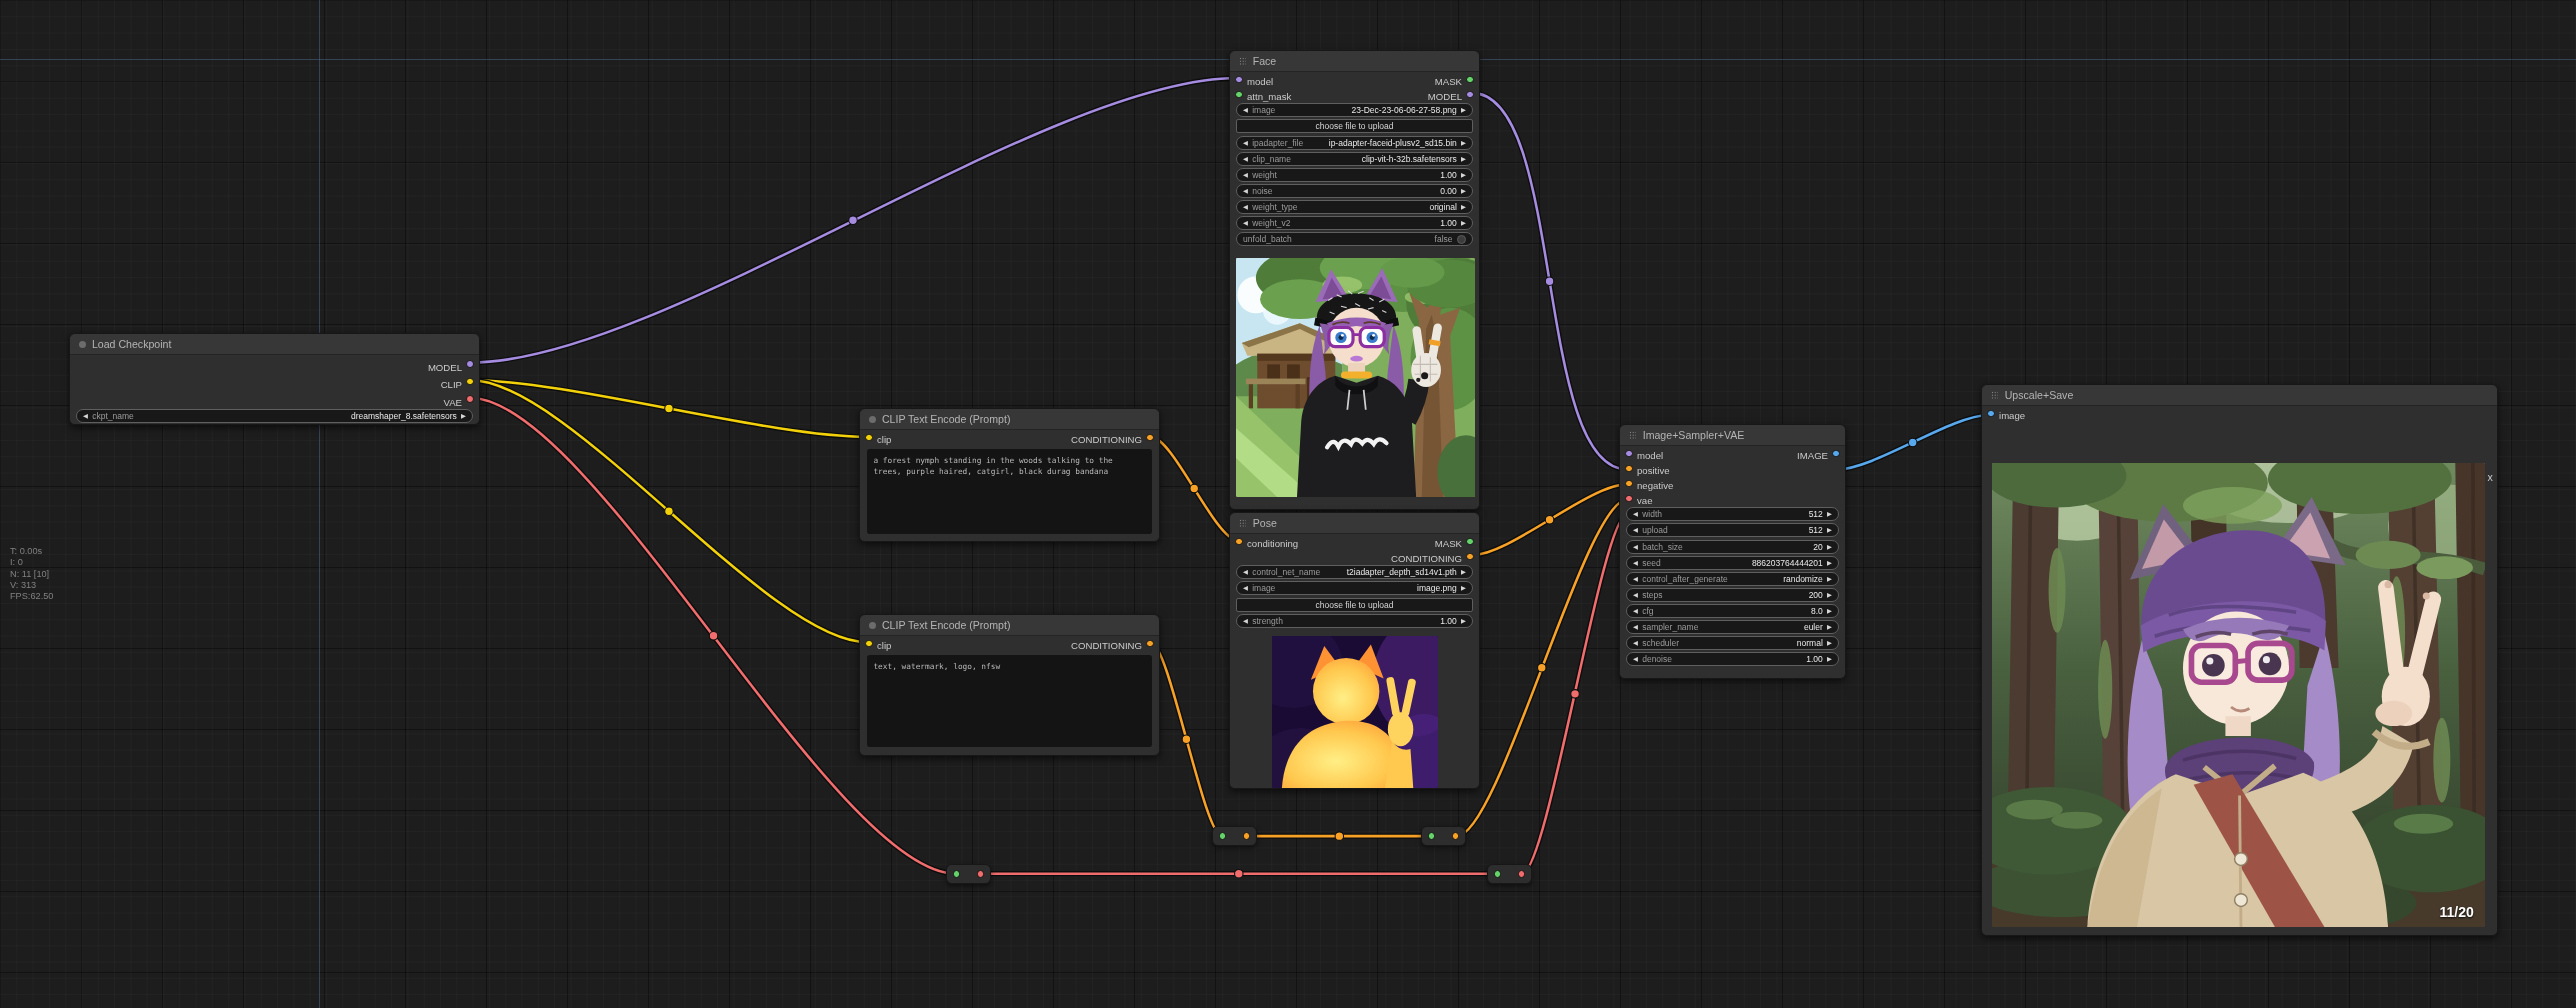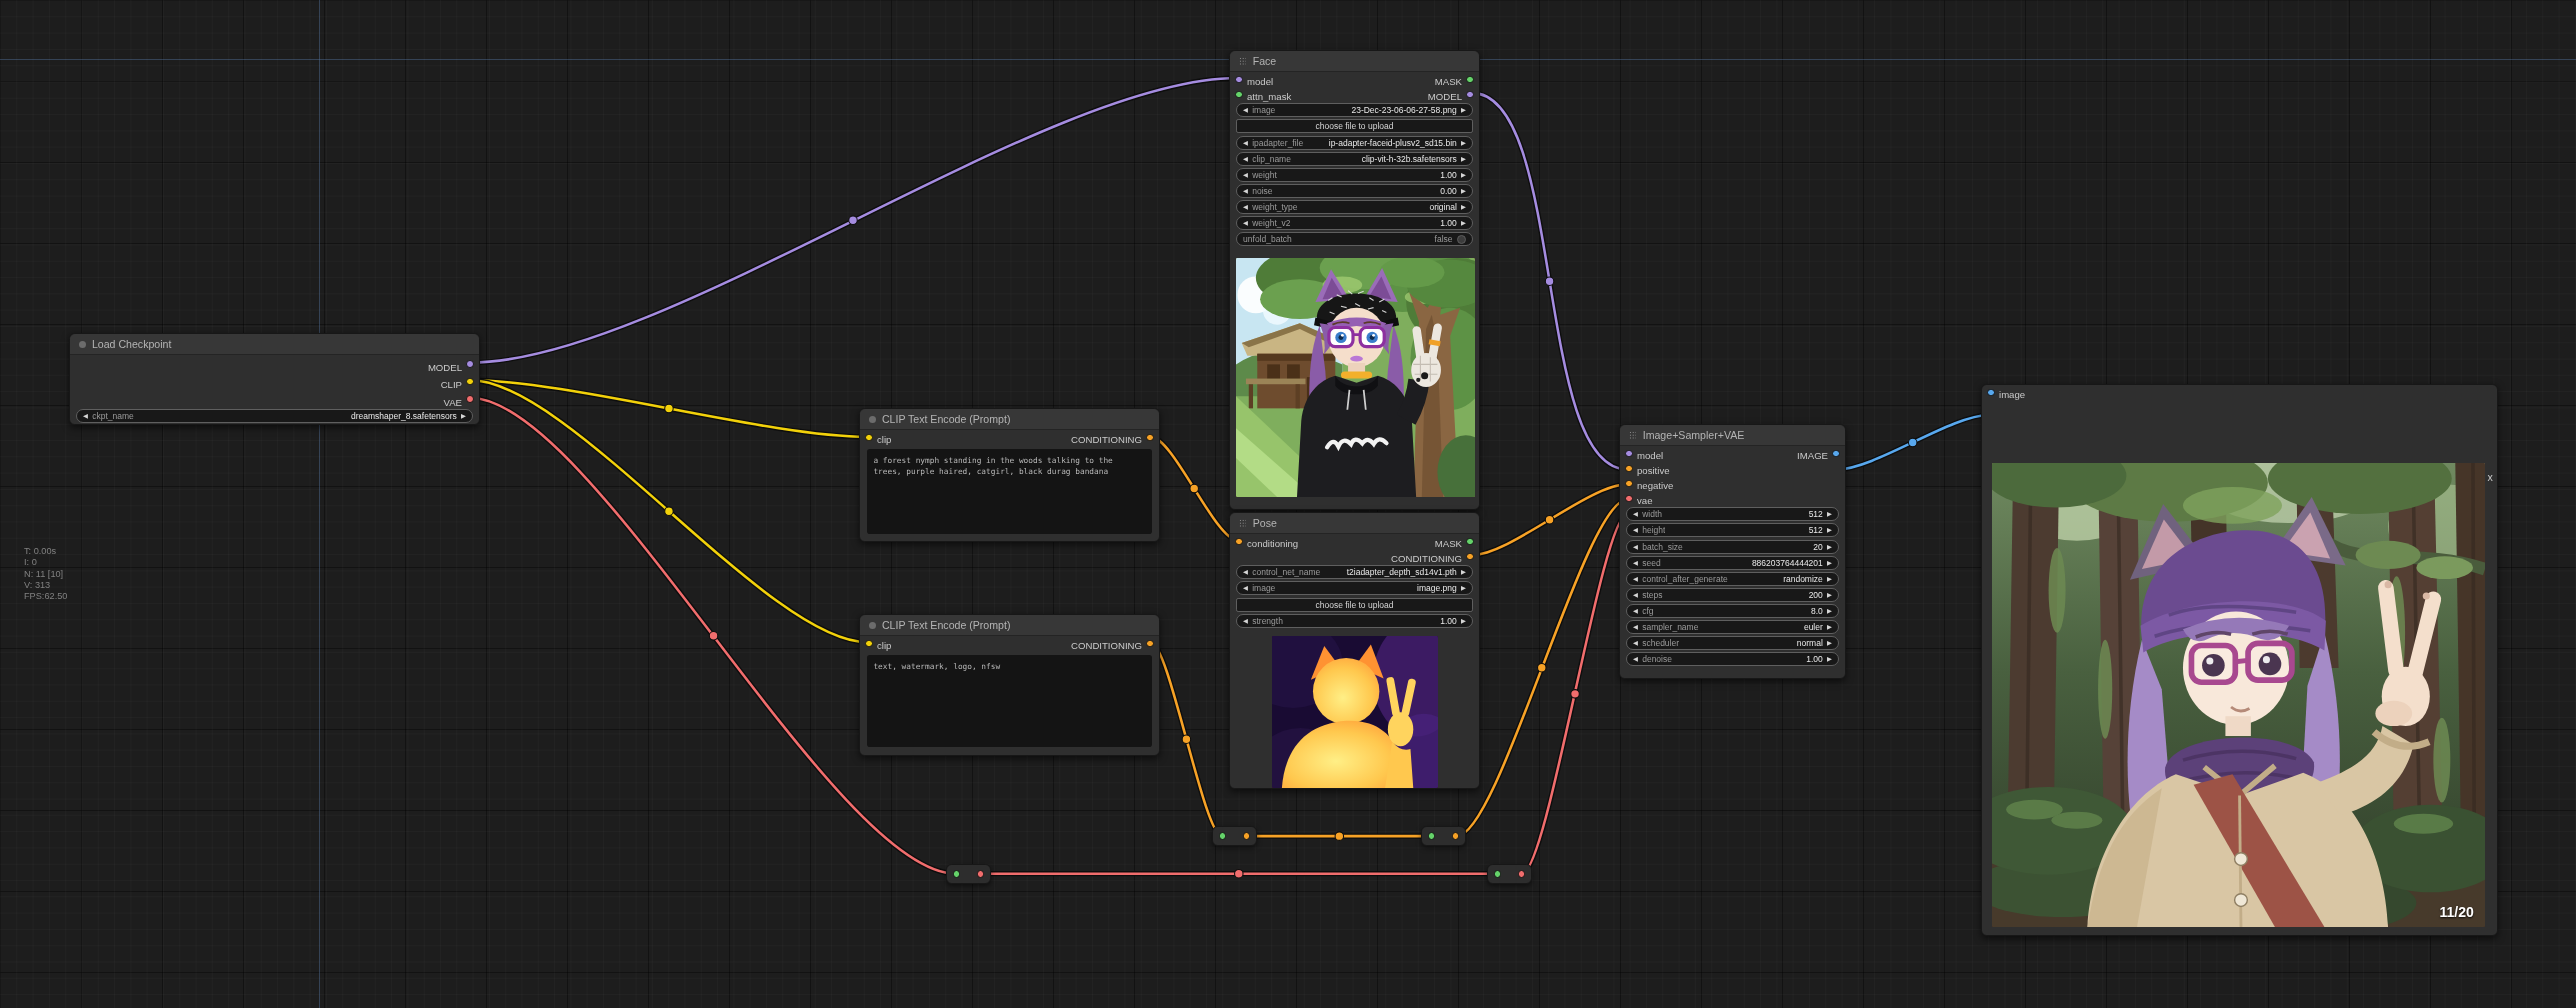--- a/index.html
+++ b/index.html
@@ -75,21 +75,21 @@
   }
   .img-close{
     position:absolute;right:4.2px;color:#c9c9c9;font-size:10.6px;z-index:3;
   }
   .reroute{
     position:absolute;z-index:2;width:45px;height:20px;background:#2d2d2d;
     border:0.7px solid #171717;border-radius:5.7px;box-shadow:0 2.1px 5px rgba(0,0,0,.5);
     box-sizing:border-box;
   }
   .hud{
-    position:absolute;left:24px;top:546px;z-index:2;color:#818181;font-size:9.2px;line-height:11.3px;
+    position:absolute;left:10px;top:546px;z-index:2;color:#818181;font-size:9.2px;line-height:11.3px;
   }
 </style>
 </head>
 <body>
 
 <div id="canvas">
 
   <div class="axis-v" style="left:319px;"></div>
   <div class="axis-h" style="top:59px;"></div>
 
@@ -444,21 +444,21 @@
     </div>
     <div class="widgets">
       <div class="pill">
         <span class="arr">◀</span>
         <span class="wl">width</span>
         <span class="wv">512</span>
         <span class="arr">▶</span>
       </div>
       <div class="pill">
         <span class="arr">◀</span>
-        <span class="wl">height</span>
+        <span class="wl">upload</span>
         <span class="wv">512</span>
         <span class="arr">▶</span>
       </div>
       <div class="pill">
         <span class="arr">◀</span>
         <span class="wl">batch_size</span>
         <span class="wv">20</span>
         <span class="arr">▶</span>
       </div>
       <div class="pill">
@@ -500,20 +500,24 @@
       <div class="pill">
         <span class="arr">◀</span>
         <span class="wl">denoise</span>
         <span class="wv">1.00</span>
         <span class="arr">▶</span>
       </div>
     </div>
   </div>
 
   <div class="node" style="left:1981px;top:384px;width:517px;height:552px;">
+    <div class="node-header">
+      <span class="t-grid"></span>
+      <span>Upscale+Save</span>
+    </div>
     <div class="io-row">
       <span class="io-left">image</span>
       <span class="s-dot in" style="background-color: rgb(88, 168, 238);"></span>
     </div>
     <span class="img-close" style="top:86px;">x</span>
 
     <div class="preview" style="left:10px;top:78px;width:493px;height:464px;">
       <svg viewBox="0 0 697 656" preserveAspectRatio="none">
         <defs>
           <linearGradient id="fbg" x1="0" y1="0" x2="0" y2="1">

